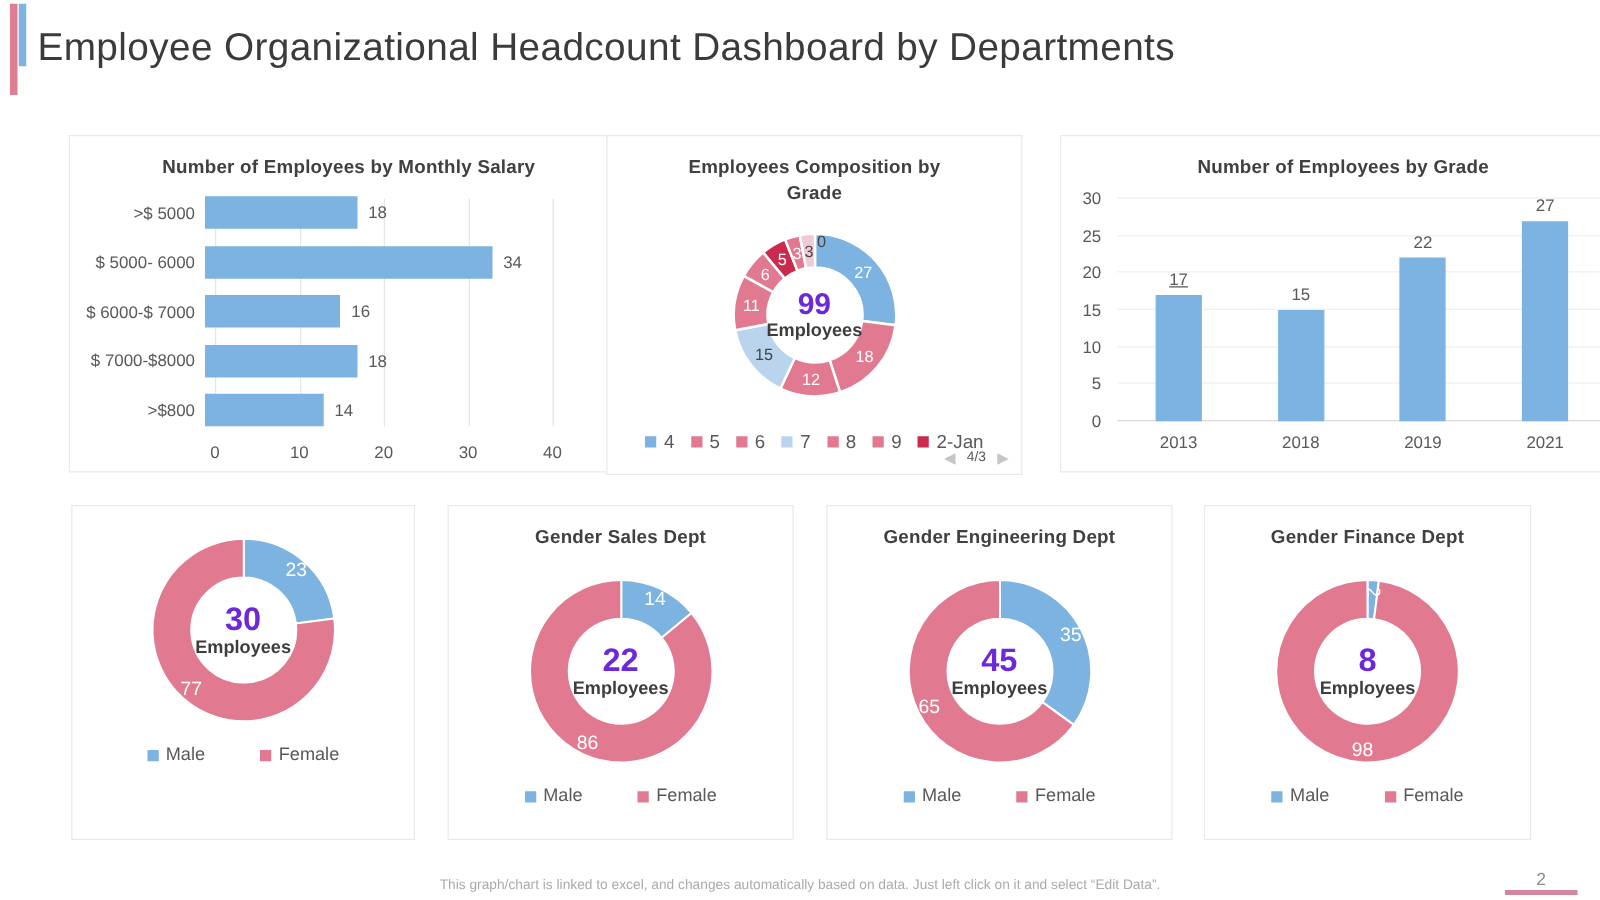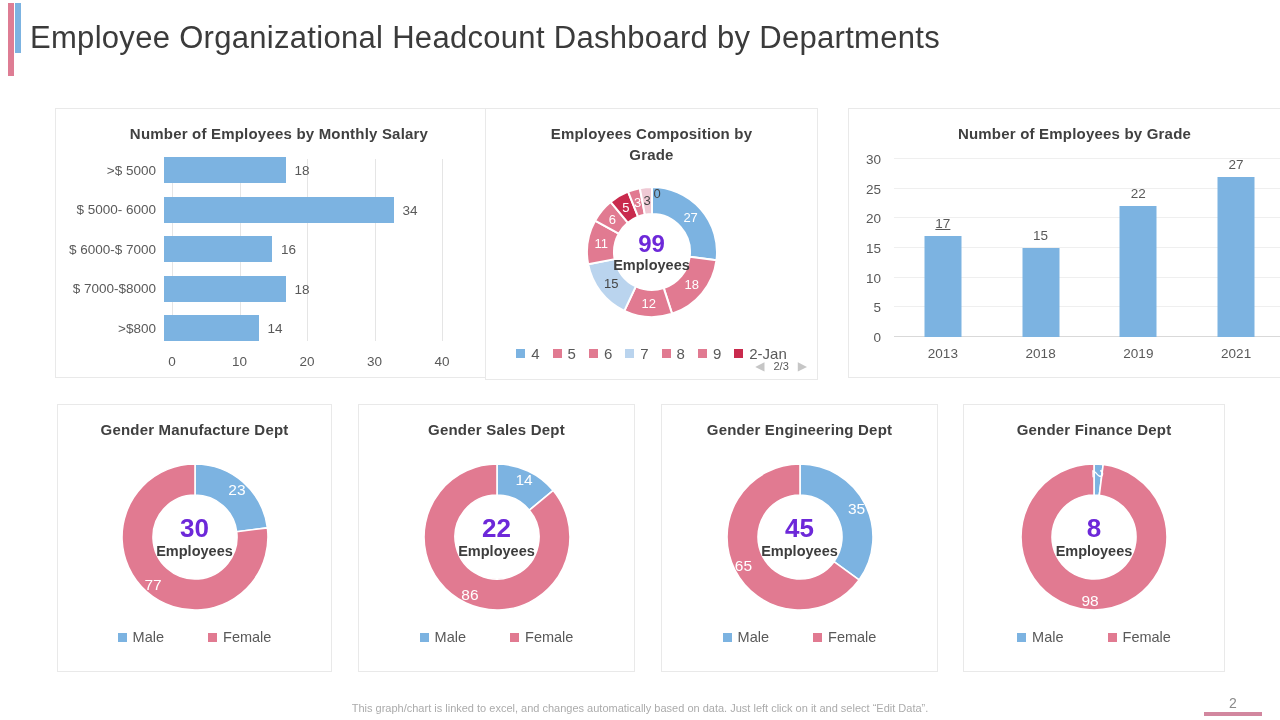--- a/index.html
+++ b/index.html
@@ -220,21 +220,21 @@
           <span class="legend-sq" style="background: rgb(225, 122, 145);"></span>
           <span class="legend-lab">9</span>
         </span>
         <span class="legend-item">
           <span class="legend-sq" style="background: rgb(201, 42, 77);"></span>
           <span class="legend-lab">2-Jan</span>
         </span>
       </div>
     <div class="pager">
       <span class="arrow">◀</span>
-      <span class="pageno">2/3</span>
+      <span class="pageno">4/3</span>
       <span class="arrow">▶</span>
     </div>
   </div>
 
   <div class="card card-grade">
     <h2 class="chart-title">Number of Employees by Grade</h2>
     <div class="vbar">
         <div class="plot">
           <div class="hgl base" style="bottom: 0%;"></div>
           <div class="hgl" style="bottom: 16.6667%;"></div>
@@ -272,21 +272,20 @@
           <span class="ytick" style="bottom: 33.3333%;">10</span>
           <span class="ytick" style="bottom: 50%;">15</span>
           <span class="ytick" style="bottom: 66.6667%;">20</span>
           <span class="ytick" style="bottom: 83.3333%;">25</span>
           <span class="ytick" style="bottom: 100%;">30</span>
         </div>
       </div>
   </div>
 
   <div class="card card-manufacture">
-    <h2 class="chart-title">Gender Manufacture Dept</h2>
     <div class="donut-wrap">
       <div class="donut-svg">
           <svg viewBox="0 0 150 150">
             <path d="M 75 2 A 73 73 0 0 1 147.4243731959569 65.85067394980578 L 116.66881745520807 69.73600419029923 A 42 42 0 0 0 75 33 Z" fill="#7CB3E1" stroke="#FFFFFF" stroke-width="1.6" stroke-linejoin="round"></path>
             <path d="M 147.4243731959569 65.85067394980578 A 73 73 0 1 1 74.99999999999999 2 L 74.99999999999999 33 A 42 42 0 1 0 116.66881745520807 69.73600419029923 Z" fill="#E17A91" stroke="#FFFFFF" stroke-width="1.6" stroke-linejoin="round"></path>
             <text x="116.99330344805189" y="27.367947078465818" text-anchor="middle" dominant-baseline="central" font-size="15.5" fill="#FFFFFF">23</text>
             <text x="33.00669655194812" y="122.63205292153418" text-anchor="middle" dominant-baseline="central" font-size="15.5" fill="#FFFFFF">77</text>
           </svg>
         </div>
       <div class="donut-center">

